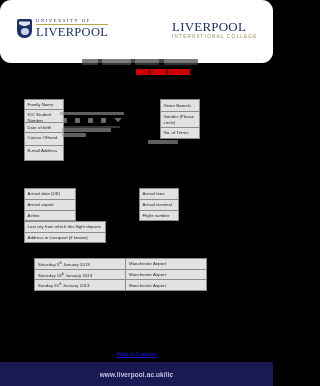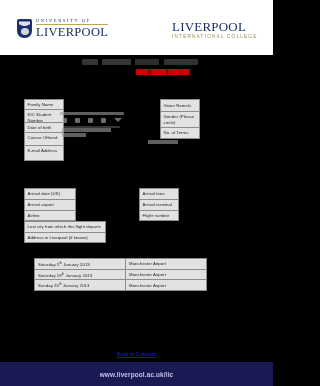--- a/index.html
+++ b/index.html
@@ -10,22 +10,23 @@
     font-family:"Liberation Sans", sans-serif;
     overflow:hidden;position:relative;
   }
   #page{
     position:absolute;inset:0;
     background:#000000;
   }
 
   
   .header-band{
-    position:absolute;left:0;top:0;width:273px;height:55px;
+    position:absolute;left:0;top:0;width:273px;height:63px;
     background:#ffffff;
+    border-radius:11px;
   }
   .uol-logo{
     position:absolute;left:17px;top:19px;
     display:flex;align-items:center;gap:4px;
   }
   .shield{
     width:15px;height:19px;
     background:#1b2f6b;
     border-radius:2px 2px 7px 7px;
     position:relative;flex:none;

